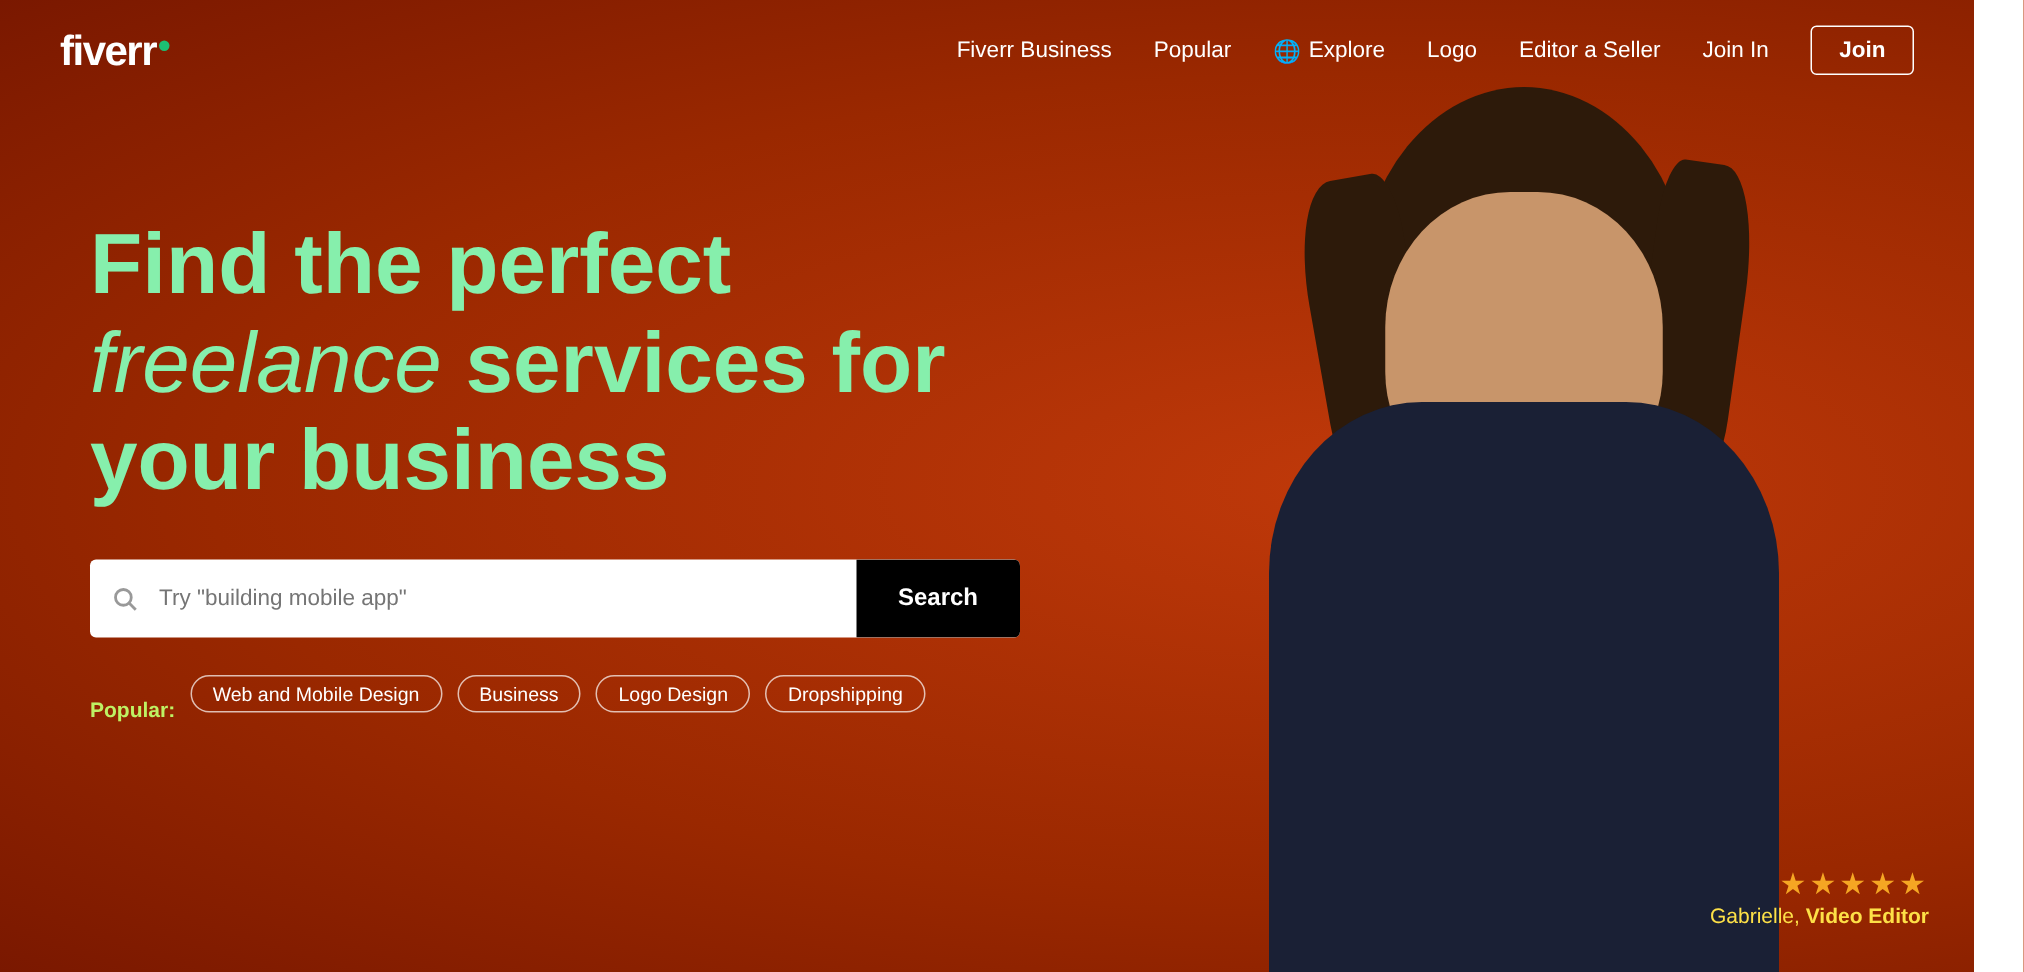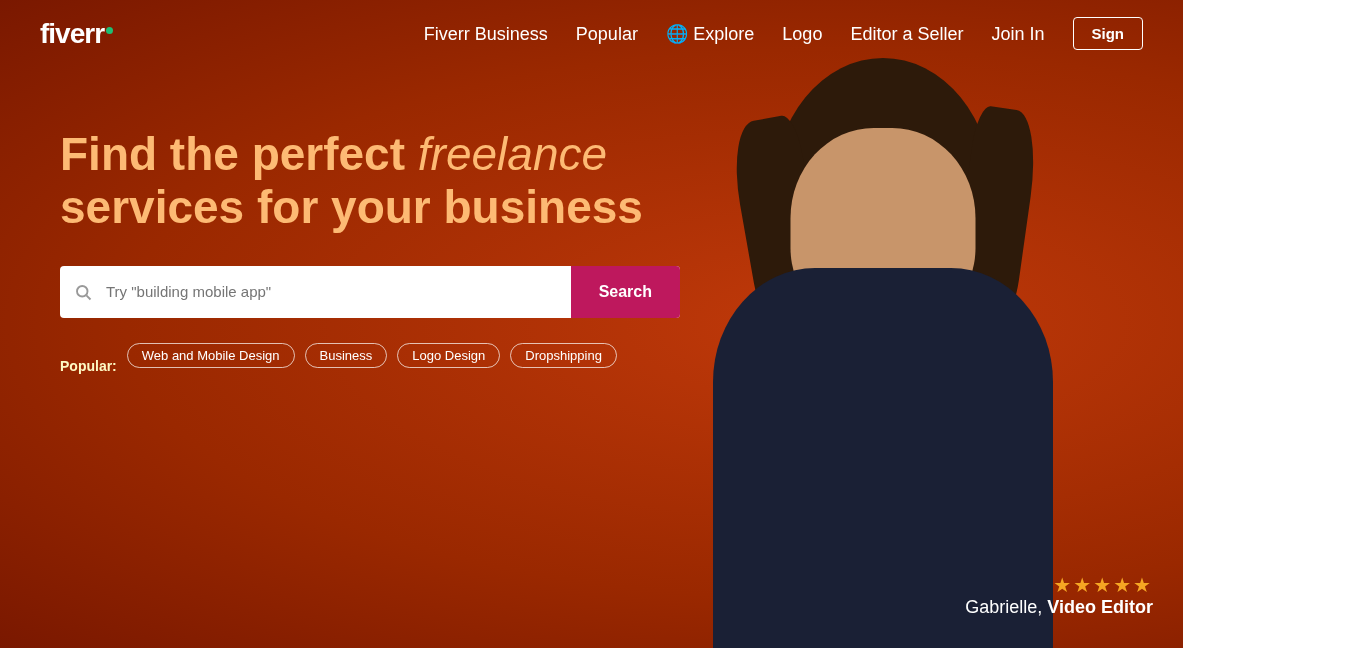--- a/index.html
+++ b/index.html
@@ -5,21 +5,21 @@
     * { margin: 0; padding: 0; box-sizing: border-box; }
 
     body {
       width: 1349px;
       height: 648px;
       overflow: hidden;
       font-family: 'Helvetica Neue', Arial, sans-serif;
     }
 
     .hero {
-      width: 1183px;
+      width: 1316px;
       height: 648px;
       background-color: #b33000;
       position: relative;
       overflow: hidden;
     }
 
     
     .hero::before {
       content: '';
       position: absolute;
@@ -61,21 +61,21 @@
     .nav-links {
       display: flex;
       align-items: center;
       gap: 28px;
       list-style: none;
     }
 
     .nav-links a {
       color: #fff;
       text-decoration: none;
-      font-size: 18px;
+      font-size: 15px;
       font-weight: 500;
       white-space: nowrap;
     }
 
     .nav-links .globe-icon {
       display: inline-flex;
       align-items: center;
       gap: 5px;
     }
 
@@ -89,25 +89,26 @@
 
     
     .hero-content {
       position: relative;
       z-index: 10;
       padding: 60px 40px 0 60px;
       max-width: 700px;
     }
 
     .hero-title {
-      color: #fdba74;
-      font-size: 46px;
+      color: #86efac;
+      font-size: 57px;
       font-weight: 800;
       line-height: 1.15;
       margin-bottom: 32px;
+      margin-top: 16px;
     }
 
     .hero-title em {
       font-style: italic;
       font-weight: 400;
     }
 
     
     .search-bar {
       display: flex;
@@ -132,41 +133,41 @@
     .search-input {
       flex: 1;
       border: none;
       outline: none;
       font-size: 15px;
       color: #555;
       background: transparent;
     }
 
     .search-btn {
-      background: #be185d;
+      background: #000000;
       color: #fff;
       border: none;
       padding: 0 28px;
       height: 100%;
       font-size: 16px;
       font-weight: 600;
       cursor: pointer;
       white-space: nowrap;
     }
 
     
     .popular-row {
       display: flex;
       align-items: center;
       gap: 10px;
       flex-wrap: wrap;
     }
 
     .popular-label {
-      color: #fef9c3;
+      color: #bef264;
       font-size: 14px;
       font-weight: 700;
       margin-top: 20px;
     }
 
     .popular-tag {
       color: #fff;
       border: 1px solid rgba(255,255,255,0.7);
       border-radius: 20px;
       padding: 4px 14px;
@@ -277,22 +278,22 @@
       text-align: right;
     }
 
     .stars {
       color: #f5a623;
       font-size: 20px;
       letter-spacing: 2px;
     }
 
     .rating-text {
-      color: #ffffff;
-      font-size: 18px;
+      color: #fde047;
+      font-size: 14px;
     }
 
     .rating-text strong {
       font-weight: 700;
     }
   </style>
 </head>
 <body>
 
 <div class="hero">
@@ -319,21 +320,21 @@
       <li>
         <a href="#">Logo</a>
       </li>
       <li>
         <a href="#">Editor a Seller</a>
       </li>
       <li>
         <a href="#">Join In</a>
       </li>
       <li>
-        <a href="#" class="join-btn">Sign</a>
+        <a href="#" class="join-btn">Join</a>
       </li>
     </ul>
   </nav>
 
   <div class="hero-content">
     <h1 class="hero-title">
       <span>Find the perfect </span><em>freelance</em><span> services for your business</span>
     </h1>
 
     <div class="search-bar">

